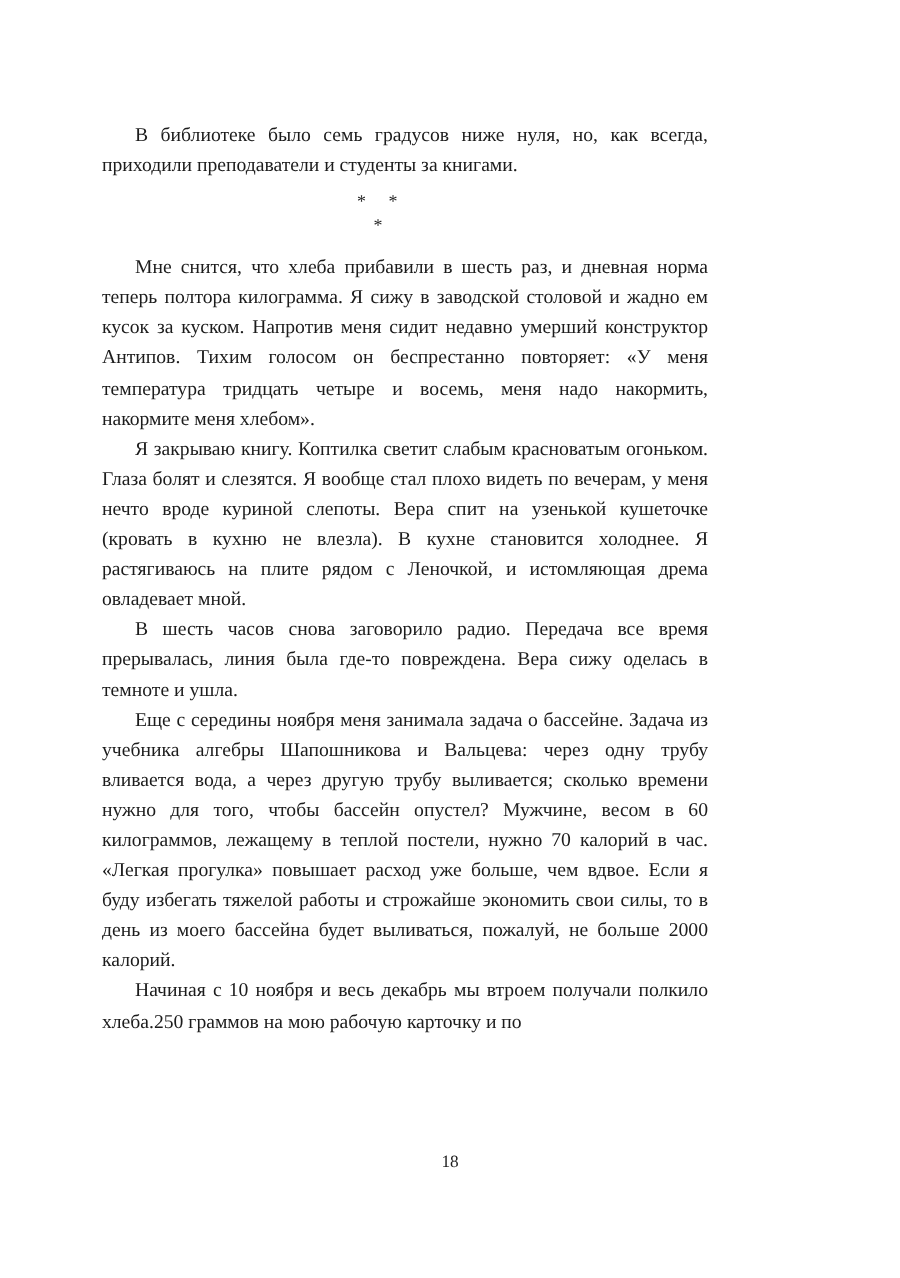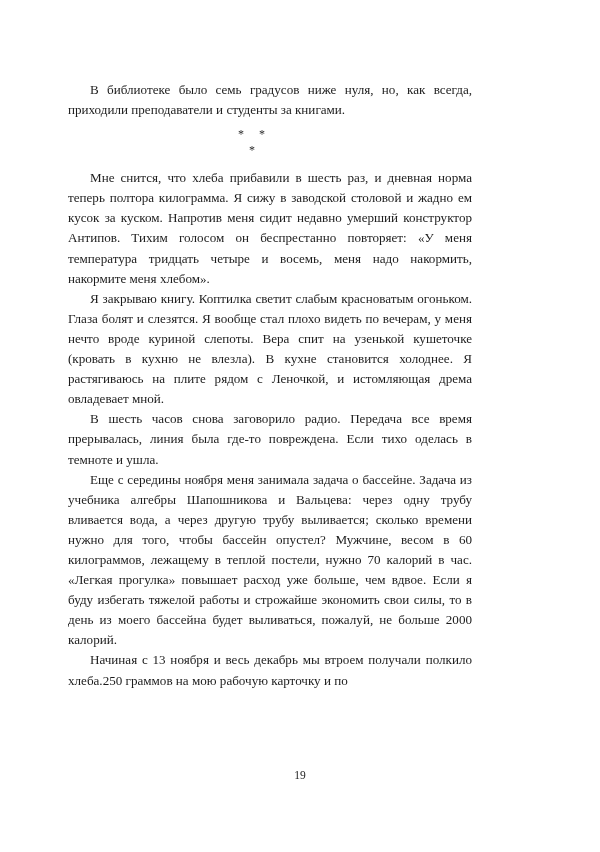--- a/index.html
+++ b/index.html
@@ -91,21 +91,21 @@
     <div class="separator">
       <div class="asterism">
         <span class="ast ast-left">*</span>
         <span class="ast ast-right">*</span>
         <span class="ast ast-bot">*</span>
       </div>
     </div>
 
     <p class="para">Мне снится, что хлеба прибавили в шесть раз, и дневная норма теперь полтора килограмма. Я сижу в заводской столовой и жадно ем кусок за куском. Напротив меня сидит недавно умерший конструктор Антипов. Тихим голосом он беспрестанно повторяет: «У меня температура тридцать четыре и восемь, меня  надо накормить, накормите меня хлебом».</p>
     <p class="para">Я закрываю книгу. Коптилка светит слабым красноватым огоньком. Глаза болят и слезятся. Я вообще стал плохо видеть по вечерам, у меня нечто вроде куриной слепоты. Вера спит на узенькой кушеточке (кровать в кухню не влезла). В кухне становится холоднее. Я растягиваюсь на плите рядом с Леночкой, и истомляющая дрема овладевает мной.</p>
-    <p class="para">В шесть часов снова заговорило радио. Передача все время прерывалась, линия была где-то повреждена. Если тихо оделась в темноте и ушла.</p>
+    <p class="para">В шесть часов снова заговорило радио. Передача все время прерывалась, линия была где-то повреждена. Вера сижу оделась в темноте и ушла.</p>
     <p class="para">Еще с середины ноября меня занимала задача о бассейне. Задача из учебника алгебры Шапошникова и Вальцева: через одну трубу вливается вода, а через другую трубу выливается; сколько времени нужно для того, чтобы бассейн опустел? Мужчине, весом в 60 килограммов, лежащему в теплой постели, нужно 70 калорий в час. «Легкая прогулка» повышает расход уже больше, чем вдвое. Если я буду избегать тяжелой работы и строжайше экономить свои силы, то в день из моего бассейна будет выливаться, пожалуй, не больше 2000 калорий.</p>
-    <p class="para">Начиная с 13 ноября и весь декабрь мы втроем получали полкило хлеба.250 граммов на мою рабочую карточку и по</p>
+    <p class="para">Начиная с 10 ноября и весь декабрь мы втроем получали полкило хлеба.250 граммов на мою рабочую карточку и по</p>
 
   </div>
 
-  <div class="folio">19</div>
+  <div class="folio">18</div>
 
 </div>
 
 </body></html>

